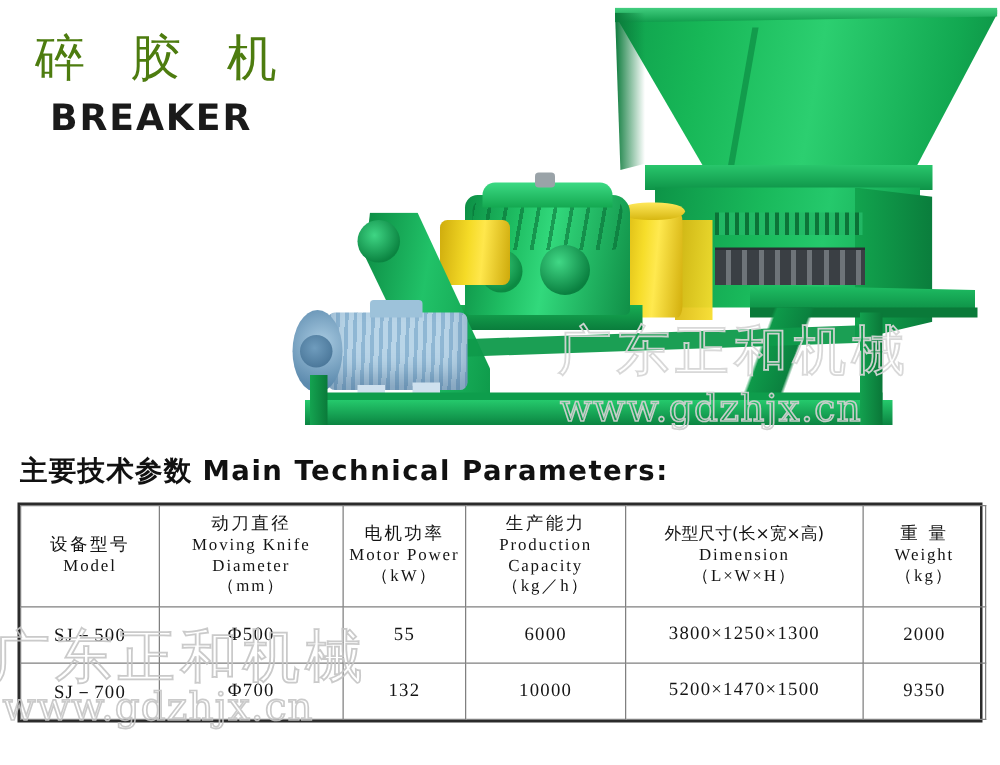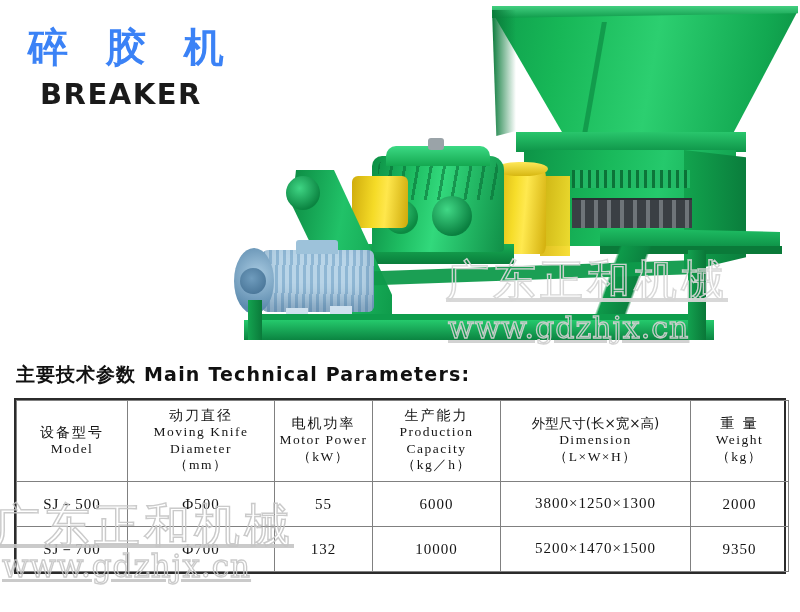--- a/index.html
+++ b/index.html
@@ -18,22 +18,22 @@
   
   #product-title-block {
     position: absolute;
     left: 28px;
     top: 26px;
     z-index: 30;
   }
   #title-cn {
     font-family: "DejaVu Sans", sans-serif;
     font-size: 40px;
-    font-weight: bold;
-    color: #3b82f6;
+    font-weight: normal;
+    color: #4d7c0f;
     letter-spacing: 12px;
     line-height: 1.05;
     white-space: nowrap;
   }
   #title-en {
     font-family: "DejaVu Sans", "Liberation Sans", sans-serif;
     font-size: 29px;
     font-weight: bold;
     color: #1a1a1a;
     letter-spacing: 1.5px;
@@ -279,21 +279,20 @@
 
   
   .watermark {
     position: absolute;
     color: rgba(255,255,255,0);
     -webkit-text-stroke: 1.2px rgba(200,200,200,0.95);
     font-family: "DejaVu Serif", "Liberation Serif", serif;
     white-space: nowrap;
     pointer-events: none;
     user-select: none;
-    text-decoration: underline;
   }
   #watermark-photo-cn {
     left: 446px; top: 252px;
     font-size: 43px;
     letter-spacing: 4px;
     z-index: 12;
     -webkit-text-stroke: 1.4px rgba(214,214,214,0.95);
   }
   #watermark-photo-url {
     left: 448px; top: 310px;
@@ -320,21 +319,21 @@
   
   #spec-section {
     position: absolute;
     left: 0; top: 362px;
     width: 800px;
     z-index: 20;
   }
   #spec-heading {
     margin-left: 16px;
     font-family: "DejaVu Sans", "Liberation Sans", sans-serif;
-    font-size: 19px;
+    font-size: 22px;
     font-weight: bold;
     color: #111111;
     white-space: nowrap;
     letter-spacing: .3px;
   }
   #spec-heading .cn { letter-spacing: 1px; }
   #spec-heading .en { margin-left: 8px; letter-spacing: 1.2px; }
 
   #spec-table-wrap {
     margin: 10px 14px 0 14px;

